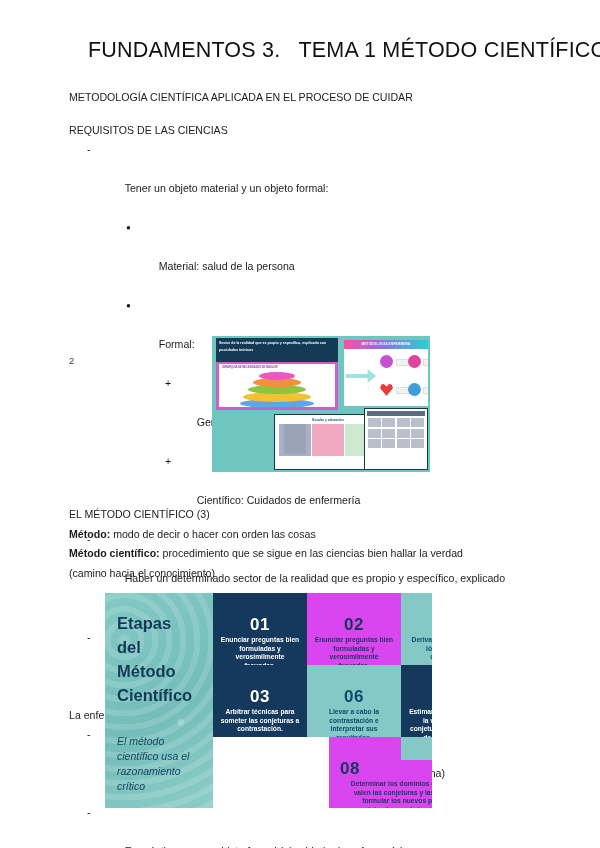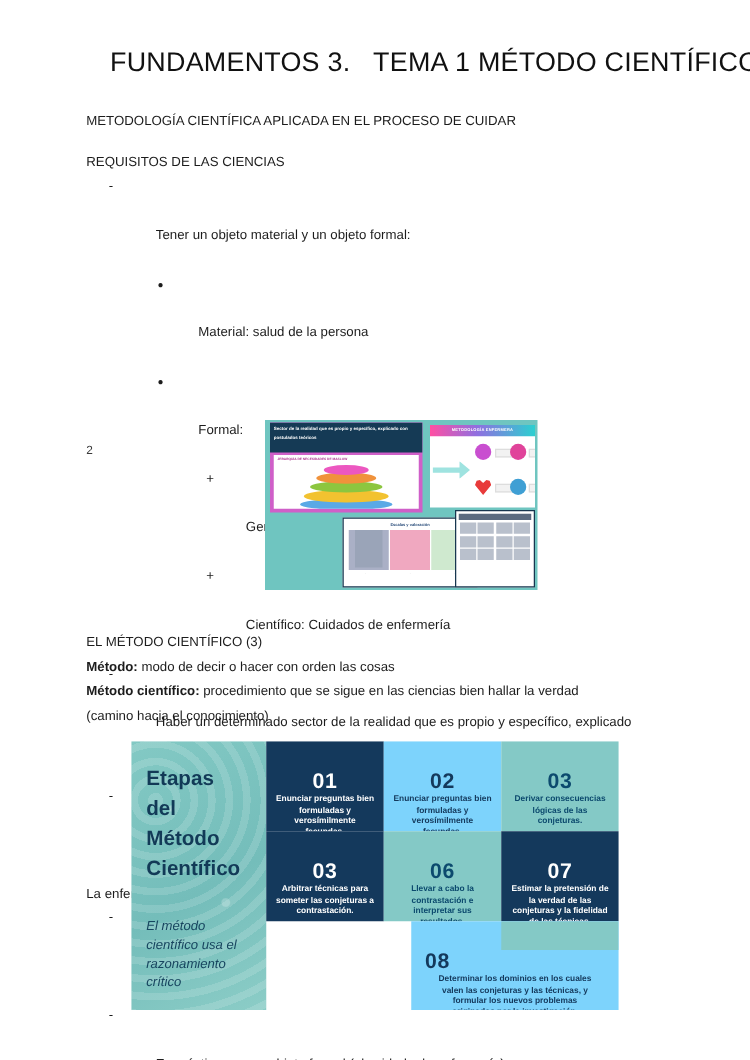--- a/index.html
+++ b/index.html
@@ -258,21 +258,21 @@
     height: 9px;
     background: #b9c0cc;
     display: block;
   }
 
   
   .info {
     position: absolute;
     left: 105px;
     top: 593px;
-    width: 390px;
+    width: 327px;
     height: 215px;
     display: grid;
     grid-template-columns: 108px 94px 94px 94px;
     grid-template-rows: 72px 72px 71px;
     background: #ffffff;
     overflow: hidden;
   }
   .panel-title {
     grid-column: 1;
     grid-row: 1 / span 3;
@@ -316,21 +316,21 @@
     letter-spacing: 0.5px;
   }
   .cell .txt {
     font-size: 6.7px;
     line-height: 8.6px;
     font-weight: 700;
     margin-top: 2px;
   }
   .cell.dark { background: #14395c; color: #ffffff; }
   .cell.dark .num { color: #ffffff; }
-  .cell.light { background: #7dd3fc; color: #14395c; }
+  .cell.light { background: #d946ef; color: #14395c; }
   .cell.teal  { background: #84c9c6; color: #0c4a6e; }
   .cell.wide  { grid-column: 3 / span 2; margin-left: 22px; }
   .cell.wide .txt { padding: 0 14px; }
   .teal-block {
     position: absolute;
     right: 0; top: 0;
     width: 94px; height: 23px;
     background: #84c9c6;
   }
   .cell.wide .num, .cell.wide .txt { position: relative; z-index: 2; }

